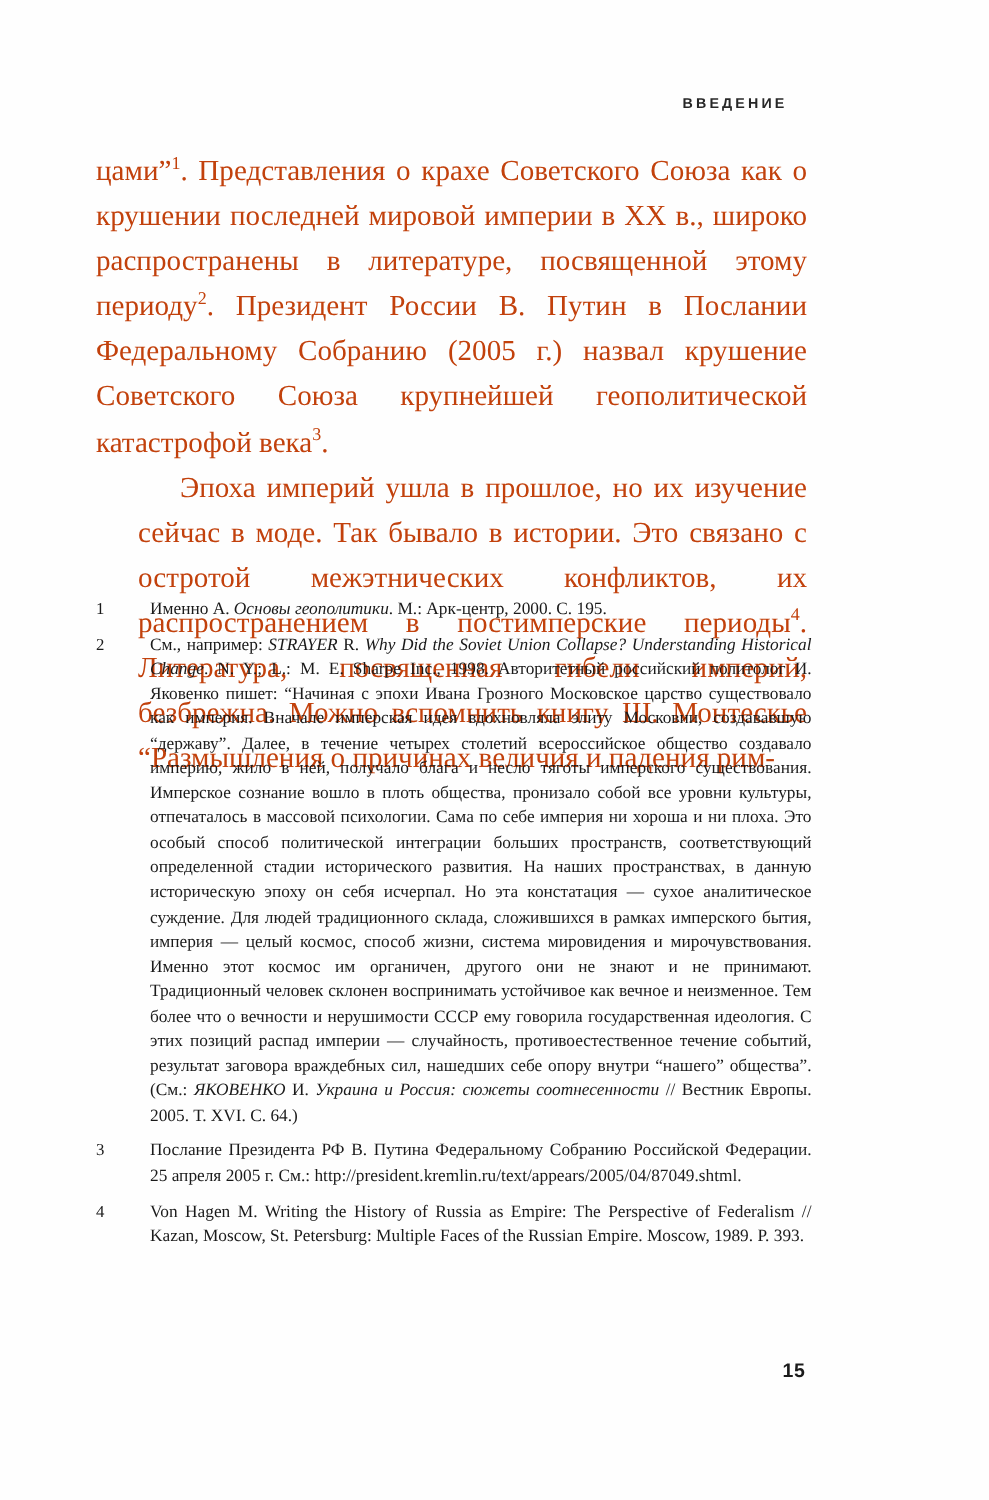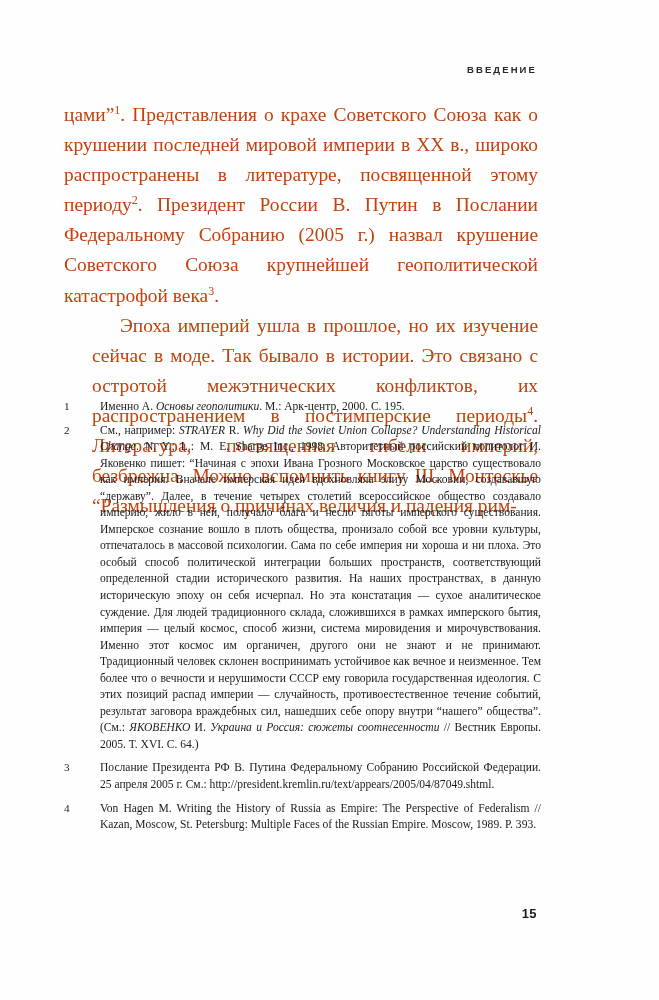--- a/index.html
+++ b/index.html
@@ -22,21 +22,21 @@
     position: absolute;
     left: 0; top: 0;
     width: 659px;
     height: 1000px;
     background: #fefefe;
   }
 
   
   .running-head {
     position: absolute;
-    left: 64px;
+    left: 52px;
     top: 64px;
     width: 473px;
     text-align: right;
     font-family: "Liberation Sans", "DejaVu Sans", sans-serif;
     font-size: 9.5px;
     font-weight: 700;
     letter-spacing: 2.1px;
     color: #272727;
   }
 

